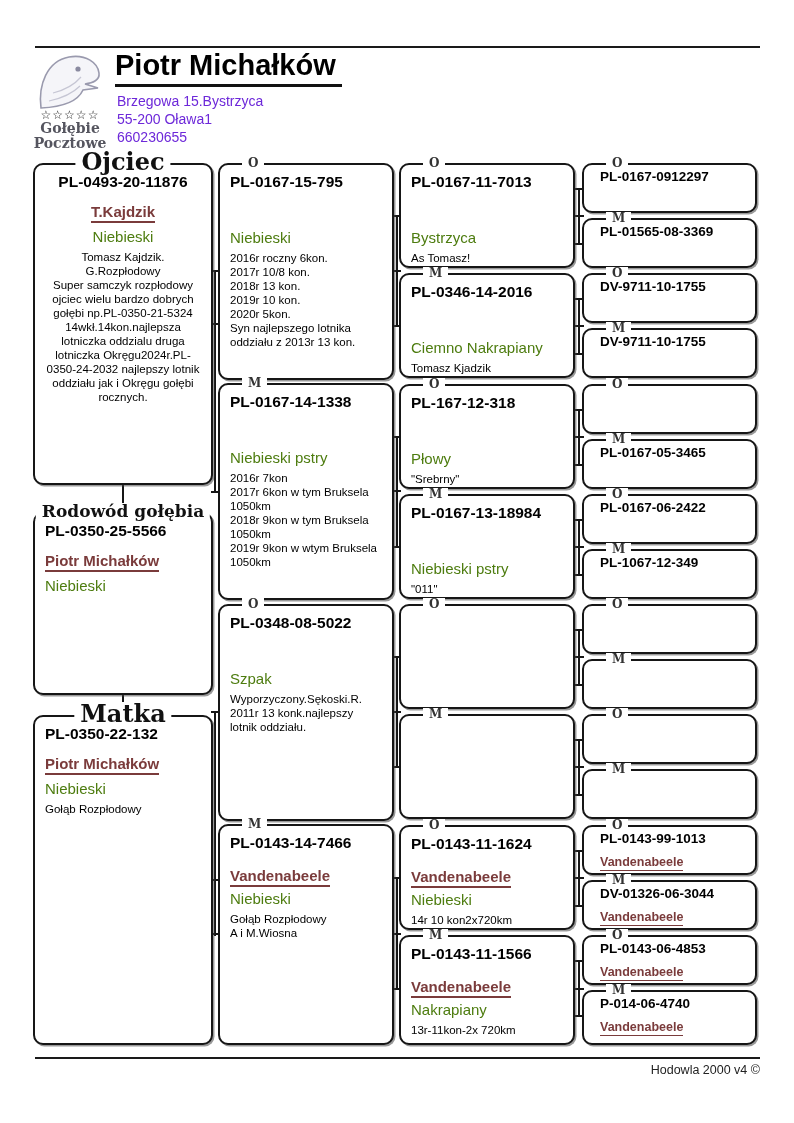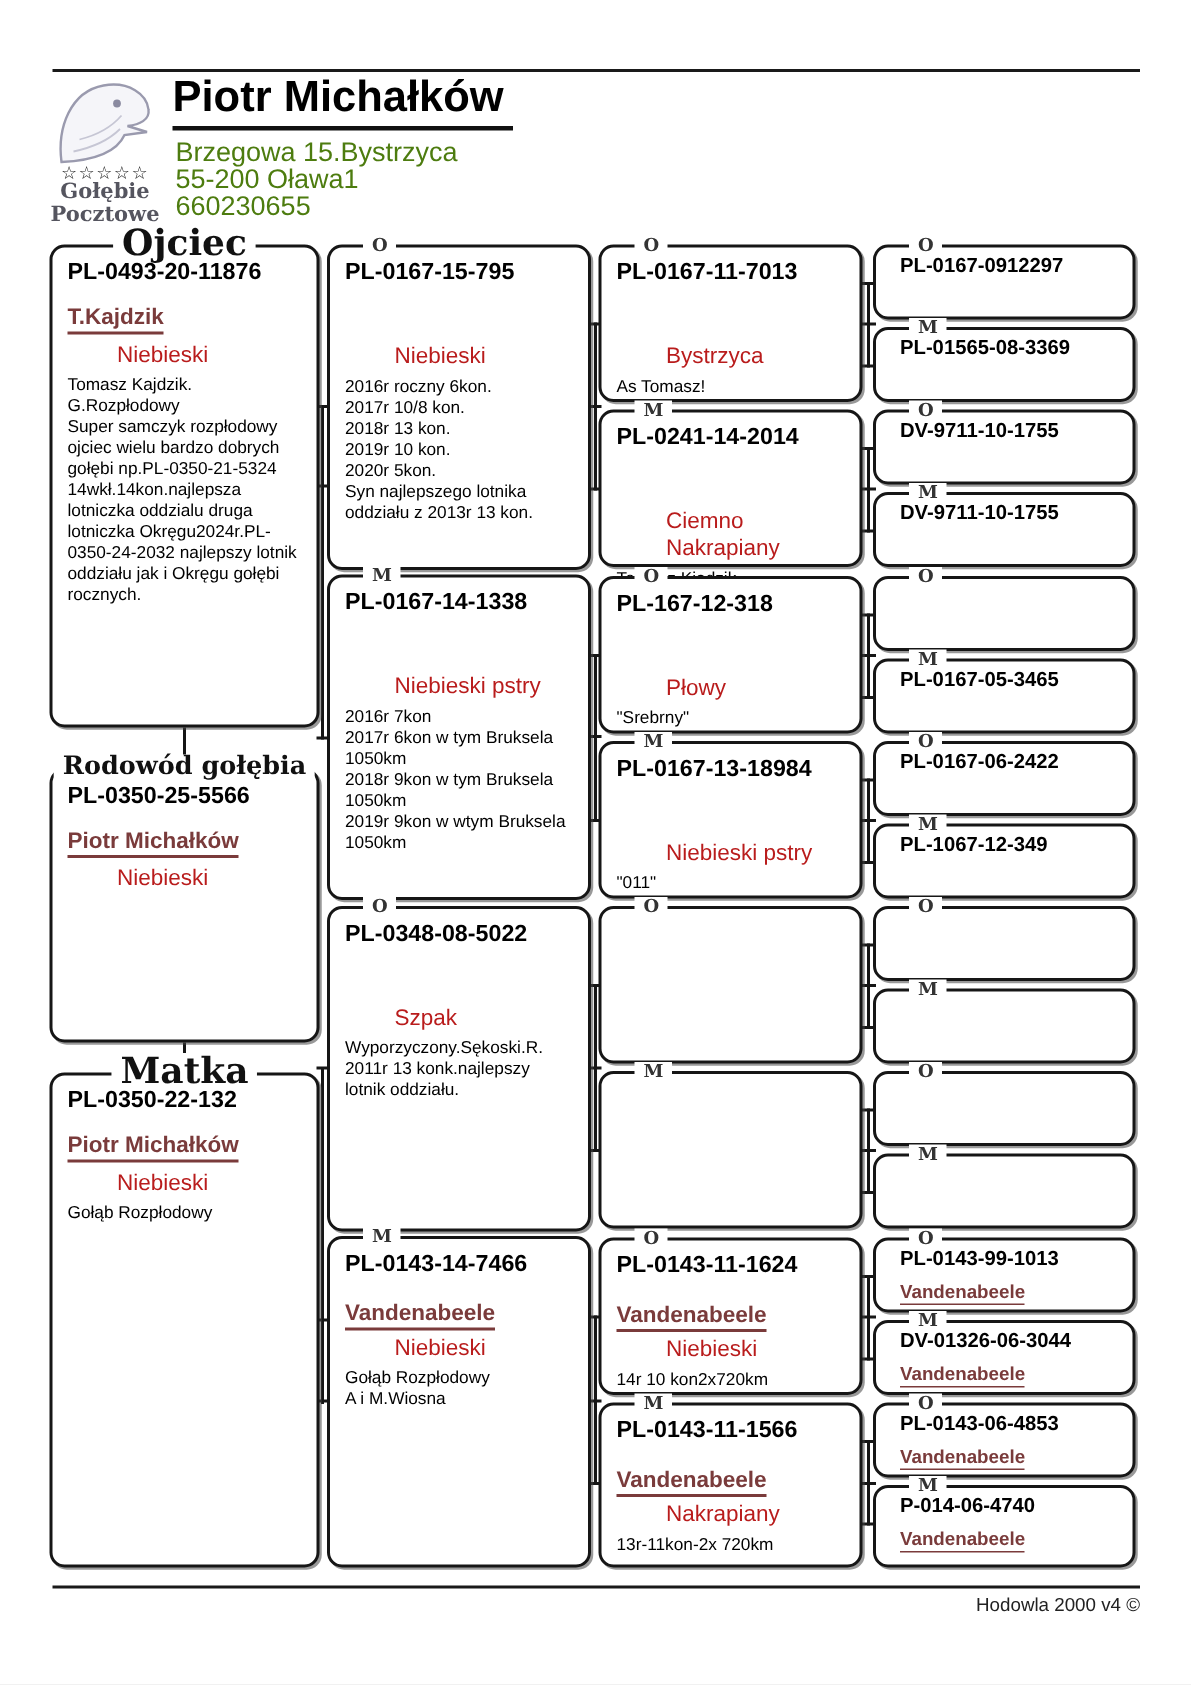--- a/index.html
+++ b/index.html
@@ -12,21 +12,21 @@
   .rule { position:absolute; background:#1a1a1a; }
   
   .logo { position:absolute; left:32px; top:53px; width:76px; text-align:center; }
   .logo svg { display:block; margin:0 auto; }
   .stars { font-size:12px; letter-spacing:1px; color:#222; line-height:12px; margin-top:-2px; }
   .logo-word { font-family:"DejaVu Serif", serif; font-weight:bold; color:#55555f; font-size:14px; line-height:15px; }
   h1.title {
     position:absolute; left:115px; top:49px; font-size:29px; font-weight:bold;
     border-bottom:3px solid #111; padding:0 6px 3px 0; line-height:32px; white-space:nowrap;
   }
-  .addr { position:absolute; left:117px; top:92px; font-size:18px; line-height:18px; color:#4d7c0f; }
+  .addr { position:absolute; left:117px; top:92px; font-size:14px; line-height:18px; color:#6d28d9; }
   
   .pbox {
     position:absolute; background:#fff; border:2px solid #161616; border-radius:10px;
     box-shadow:1.5px 1.5px 0 rgba(70,70,70,.55); z-index:1;
   }
   .col1 { left:33px;  width:180px; }
   .col2 { left:218px; width:176px; }
   .col3 { left:399px; width:176px; }
   .col4 { left:582px; width:175px; }
   .legend {
@@ -42,21 +42,21 @@
   .ring.r4 { font-size:13.5px; line-height:16px; }
   .name-row { margin-top:12px; min-height:22px; }
   .col2 .name-row, .col3 .name-row { margin-top:5px; min-height:30px; display:flex; align-items:flex-end; }
   .col4 .name-row { margin-top:5px; min-height:0; }
   .strain {
     font-weight:bold; font-size:15px; color:#7a3b3b;
     border-bottom:2px solid #7a3b3b; padding-bottom:1px; display:inline-block; line-height:17px;
   }
   .strain.s4 { font-size:12.5px; line-height:14px; border-bottom-width:1px; }
   .strain:empty { border-bottom:none; padding:0; }
-  .pcolor { font-size:15px; color:#b91c1c; margin-top:3px; line-height:18px;margin-left:33px; }
+  .pcolor { font-size:15px; color:#4d7c0f; margin-top:3px; line-height:18px; }
   .desc { font-size:11.5px; line-height:14px; color:#000; margin-top:4px; white-space:pre-line; }
   .connector { position:absolute; background:#161616; z-index:0; }
   .footer-text { position:absolute; right:34px; top:1063px; font-size:12.5px; color:#222; }
 </style>
 </head>
 <body>
 
 <div class="page" id="page">
 
   <div class="rule" style="left:35px; top:46px; width:725px; height:2px;"></div>
@@ -73,21 +73,21 @@
     <div class="logo-word">Pocztowe</div>
   </div>
 
   <h1 class="title">Piotr Michałków</h1>
   <div class="addr">
     <div>Brzegowa 15.Bystrzyca</div>
     <div>55-200 Oława1</div>
     <div>660230655</div>
   </div>
 
-  <div class="pbox col1" style="top:163px; height:322px;">
+  <div class="pbox col1" style="top:163px; height:322px;text-align:center;">
     <span class="legend big">Ojciec</span>
     <div class="inner">
       <div class="ring">PL-0493-20-11876</div>
       <div class="name-row"><span class="strain">T.Kajdzik</span></div>
       <div class="pcolor">Niebieski</div>
       <div class="desc">Tomasz Kajdzik.
 G.Rozpłodowy
 Super samczyk rozpłodowy ojciec wielu bardzo dobrych gołębi np.PL-0350-21-5324 14wkł.14kon.najlepsza lotniczka oddzialu druga lotniczka Okręgu2024r.PL-0350-24-2032 najlepszy lotnik oddziału jak i Okręgu gołębi rocznych.</div>
     </div>
   </div>
@@ -178,21 +178,21 @@
           <span class="strain"></span>
         </div>
       <div class="pcolor">Bystrzyca</div>
       <div class="desc">As Tomasz!</div>
     </div>
   </div>
 
   <div class="pbox col3" style="top:273px; height:105px;">
     <span class="legend om">M</span>
     <div class="inner">
-      <div class="ring">PL-0241-14-2014</div>
+      <div class="ring">PL-0346-14-2016</div>
       <div class="name-row">
           <span class="strain"></span>
         </div>
       <div class="pcolor">Ciemno Nakrapiany</div>
       <div class="desc">Tomasz Kjadzik</div>
     </div>
   </div>
 
   <div class="pbox col3" style="top:384px; height:105px;">
     <span class="legend om">O</span>

